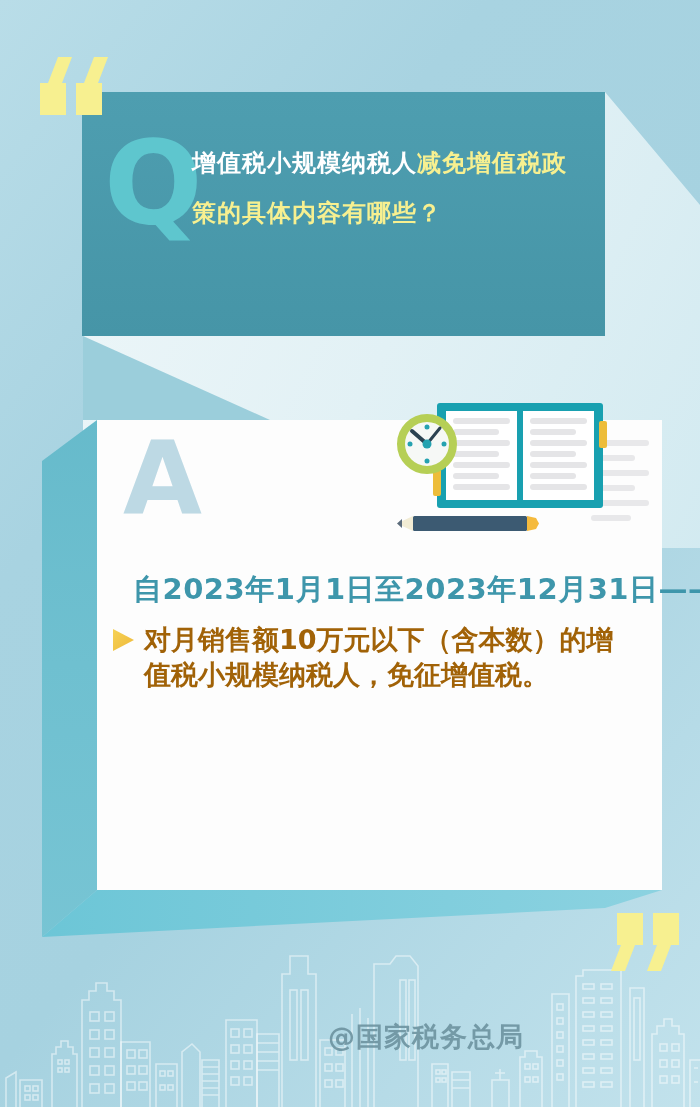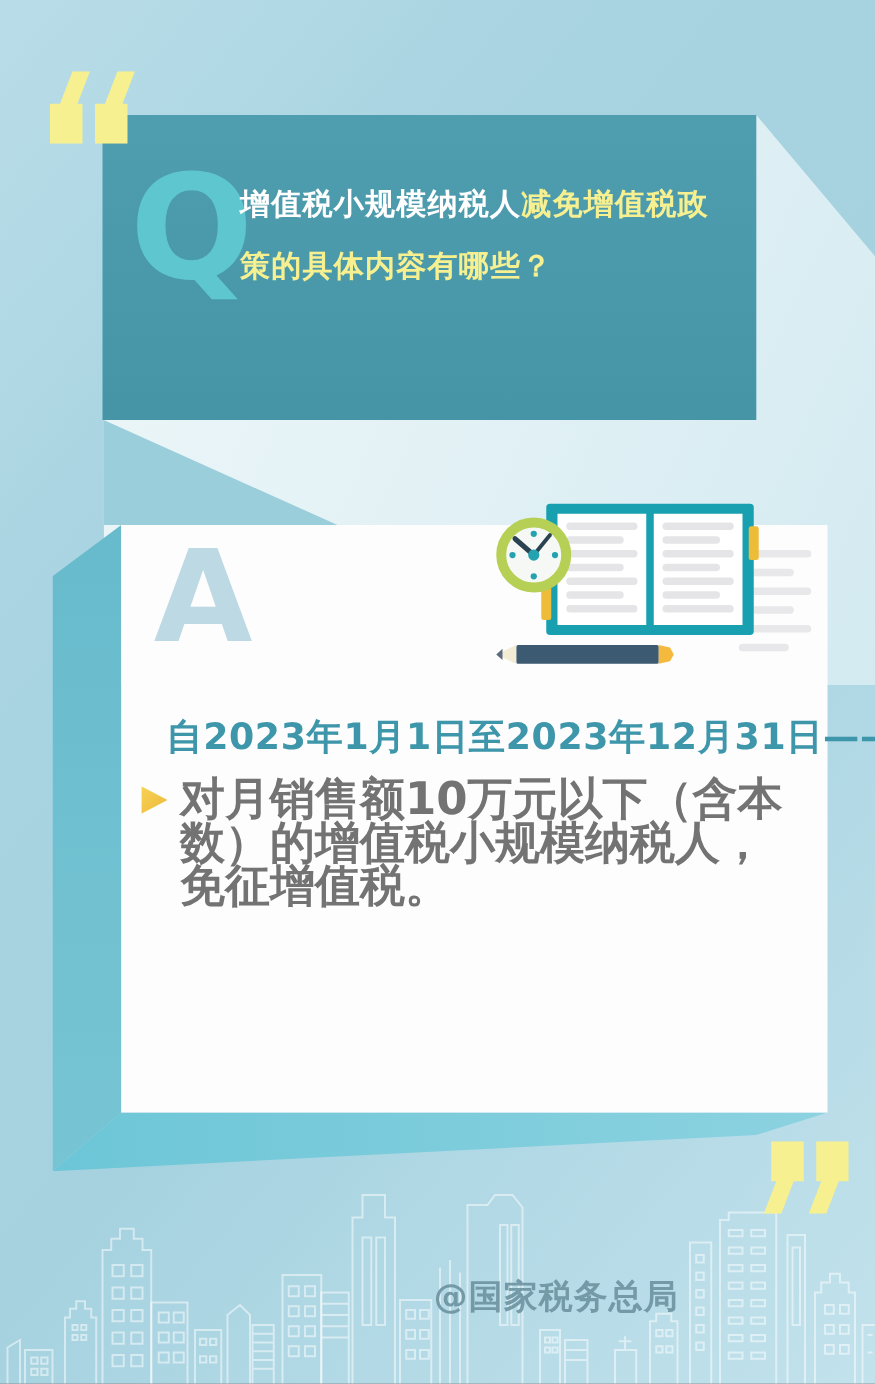--- a/index.html
+++ b/index.html
@@ -63,27 +63,27 @@
     font-size:29px;font-weight:bold;color:#3e96ab;letter-spacing:.5px;white-space:nowrap;
   }
   .a-bullets{position:absolute;left:16px;top:202px;width:536px;display:flex;flex-direction:column;gap:4px;}
   .bullet{display:flex;align-items:flex-start;}
   .bullet-marker{
     flex:0 0 21px;width:21px;height:22px;margin:7px 10px 0 0;
     background:linear-gradient(135deg,#f6d255 0%,#eeb93a 100%);
     clip-path:polygon(0 0,100% 50%,0 100%);
   }
   .bullet-text{
-    font-size:36px;line-height:35px;font-weight:bold;color:#737373;width:494px;
+    font-size:27px;line-height:35px;font-weight:bold;color:#a16207;width:494px;
   }
   
   .illus{position:absolute;left:298px;top:-20px;width:270px;height:142px;}
   
   .watermark{
-    position:absolute;left:347px;top:1019px;z-index:5;
+    position:absolute;left:328px;top:1019px;z-index:5;
     font-size:27px;font-weight:bold;color:#6d93a0;opacity:.9;letter-spacing:1px;
   }
   
   .skyline{position:absolute;left:0;bottom:0;z-index:3;}
 </style>
 </head>
 <body>
 
 <div class="poster">
 

